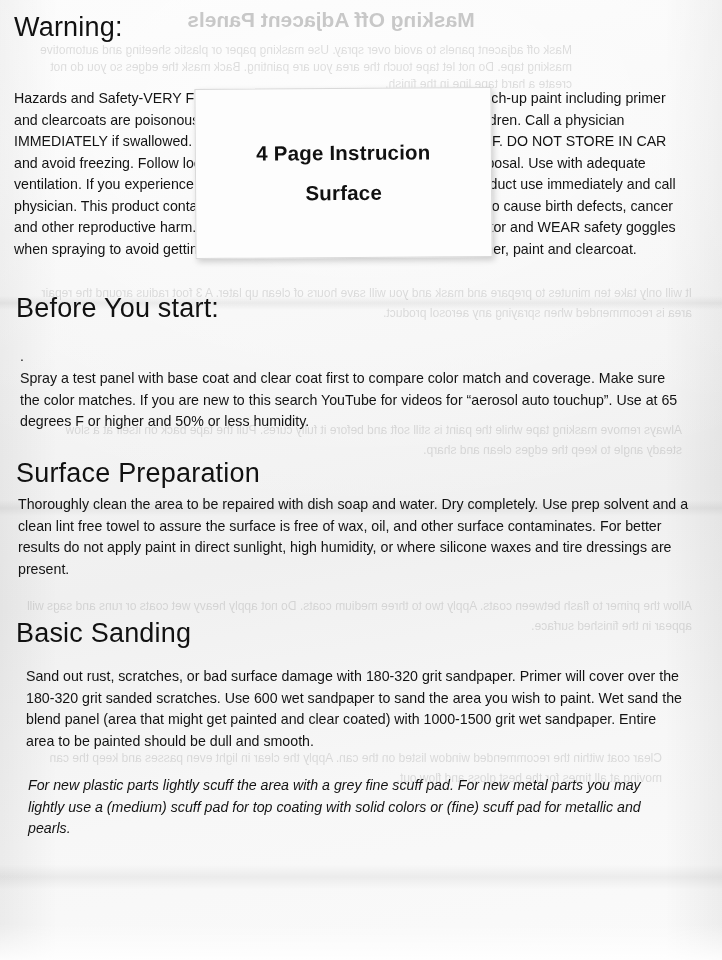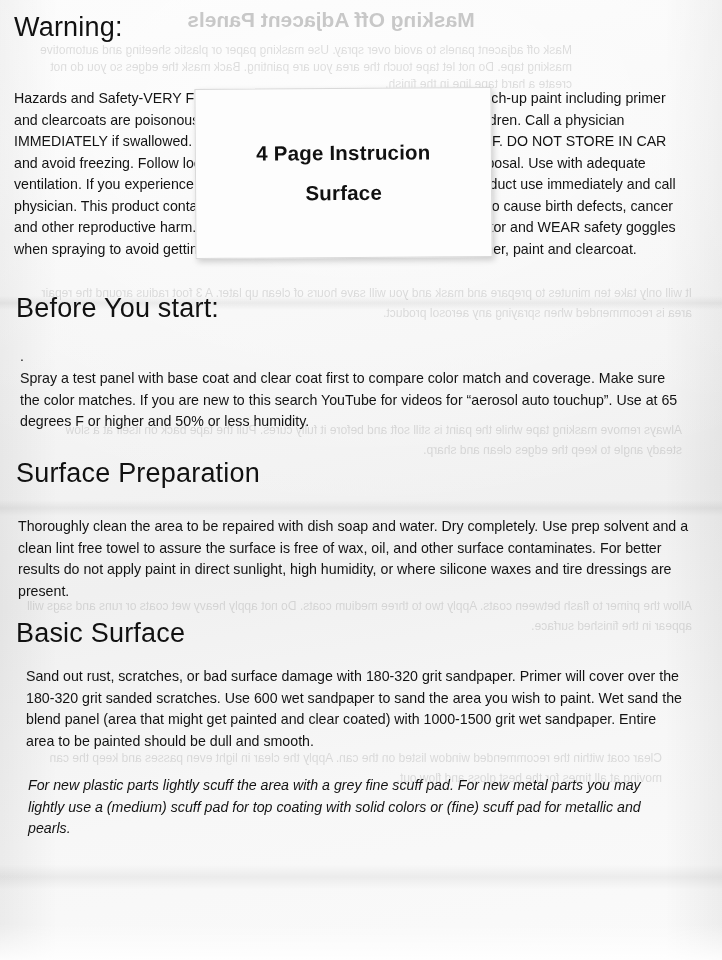--- a/index.html
+++ b/index.html
@@ -119,21 +119,21 @@
 
   p.body {
     position: absolute;
     margin: 0;
     font-size: 14.2px;
     line-height: 21.5px;
     color: #131313;
   }
   .p-warning  { left: 14px; top: 88px; width: 676px; }
   .p-before   { left: 20px; top: 368px; width: 660px; }
-  .p-surface  { left: 18px; top: 516px; width: 672px; }
+  .p-surface  { left: 18px; top: 494px; width: 672px; }
   .p-sanding1 { left: 26px; top: 666px; width: 660px; }
   .p-sanding2 { left: 28px; top: 775px; width: 650px; font-style: italic; }
   .dot-mark   { position: absolute; left: 20px; top: 348px; font-size: 14px; color: #131313; }
 
   
   .sticker {
     position: absolute;
     left: 195px;
     top: 88px;
     width: 295px;
@@ -178,21 +178,21 @@
   <h1 class="section s-warning">Warning:</h1>
   <p class="body p-warning">Hazards and Safety-VERY FLAMMABLE. Use in well ventilated area. All touch-up paint including primer and clearcoats are poisonous. Keep away from heat and out of reach of children. Call a physician IMMEDIATELY if swallowed. Store in a cool dry place between 50F. and 120F. DO NOT STORE IN CAR and avoid freezing. Follow local, state and federal regulations for proper disposal. Use with adequate ventilation. If you experience eye watering, headaches or dizziness stop product use immediately and call physician. This product contains chemicals known to the State of California to cause birth defects, cancer and other reproductive harm. WEAR a NIOSH approved active paint respirator and WEAR safety goggles when spraying to avoid getting any paint in your eyes. This includes the primer, paint and clearcoat.</p>
 
   <h1 class="section s-before">Before You start:</h1>
   <div class="dot-mark">.</div>
   <p class="body p-before">Spray a test panel with base coat and clear coat first to compare color match and coverage. Make sure the color matches.  If you are new to this search YouTube for videos for “aerosol auto touchup”.  Use at 65 degrees F or higher and 50% or less humidity.</p>
 
   <h1 class="section s-surface">Surface Preparation</h1>
   <p class="body p-surface">Thoroughly clean the area to be repaired with dish soap and water.  Dry completely. Use prep solvent and a clean lint free towel to assure the surface is free of wax, oil, and other surface contaminates. For better results do not apply paint in direct sunlight, high humidity, or where silicone waxes and tire dressings are present.</p>
 
-  <h1 class="section s-sanding">Basic Surface</h1>
+  <h1 class="section s-sanding">Basic Sanding</h1>
   <p class="body p-sanding1">Sand out rust, scratches, or bad surface damage with 180-320 grit sandpaper. Primer will cover over the 180-320 grit sanded scratches. Use 600 wet sandpaper to sand the area you wish to paint. Wet sand the blend panel (area that might get painted and clear coated) with 1000-1500 grit wet sandpaper. Entire area to be painted should be dull and smooth.</p>
   <p class="body p-sanding2">For new plastic parts lightly scuff the area with a grey fine scuff pad. For new metal parts you may lightly use a (medium) scuff pad for top coating with solid colors or (fine) scuff pad for metallic and pearls.</p>
 
 </div>
 
 <div class="sticker">
   <div class="sticker-line">4 Page Instrucion</div>
   <div class="sticker-line">Surface</div>
 </div>
 

